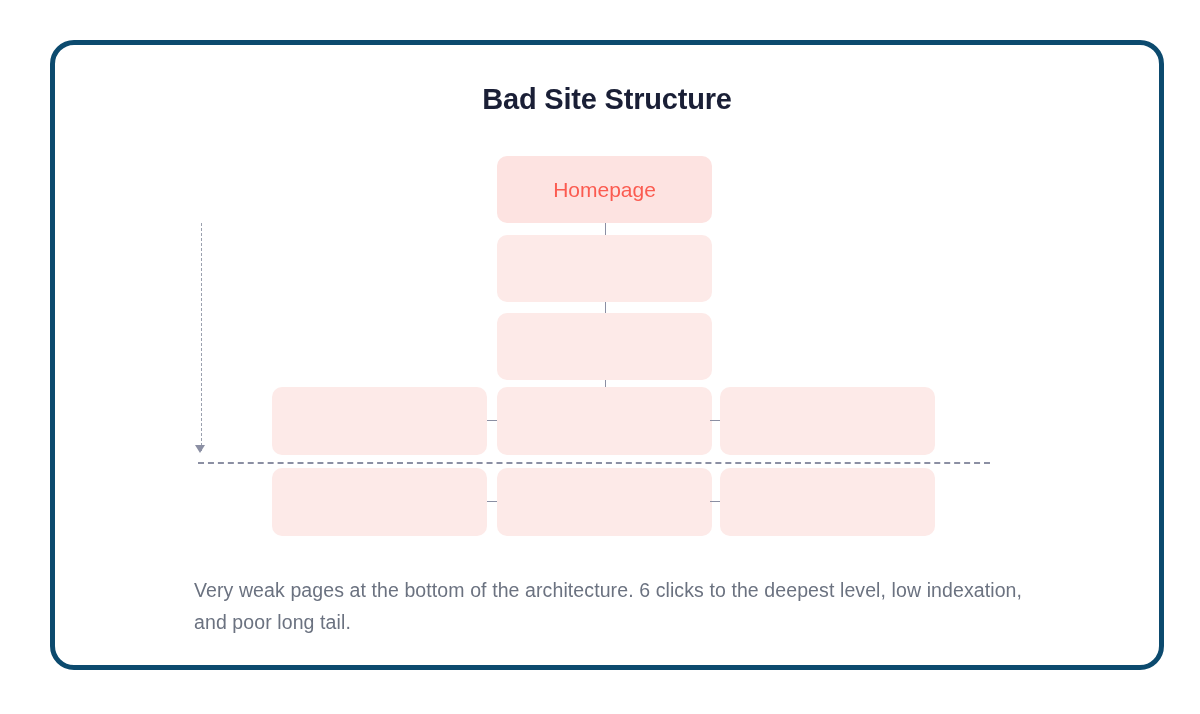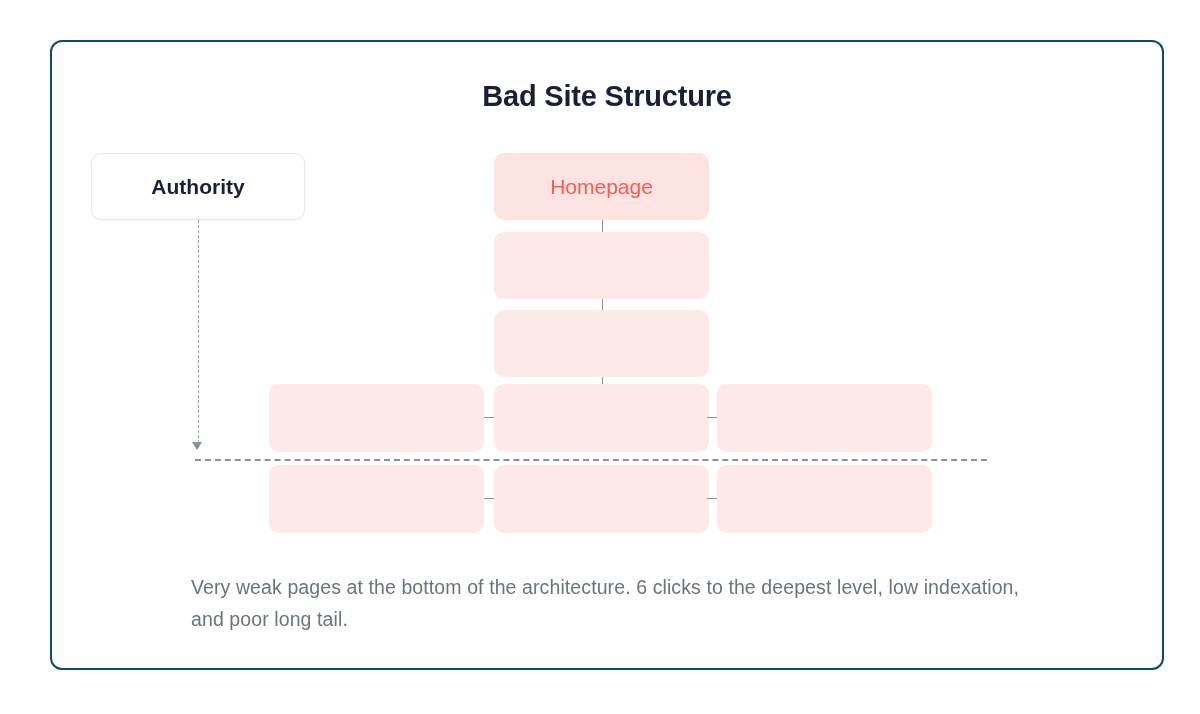--- a/index.html
+++ b/index.html
@@ -16,22 +16,22 @@
   }
 
   
   .card {
     position: absolute;
     left: 50px;
     top: 40px;
     width: 1114px;
     height: 630px;
     background: #ffffff;
-    border: 2px solid #0c4a6e;
-    border-radius: 12px;
+    border: 5px solid #0c4a6e;
+    border-radius: 24px;
     box-sizing: border-box;
   }
 
   
   .diagram-title {
     position: absolute;
     left: 0;
     top: 38px;
     width: 100%;
     text-align: center;
@@ -157,21 +157,20 @@
 </style>
 </head>
 <body>
 
 <div class="card">
 
   <div class="diagram-title">Bad Site Structure</div>
 
   <div class="diagram">
 
-    <div class="authority-box">Authority</div>
 
     <div class="auth-dash"></div>
     <div class="auth-arrow"></div>
 
     <div class="cut-line"></div>
 
     <div class="node labelled col-mid row-1">Homepage</div>
 
     <div class="v-connector" style="left:549.5px; top:178px;"></div>
 

